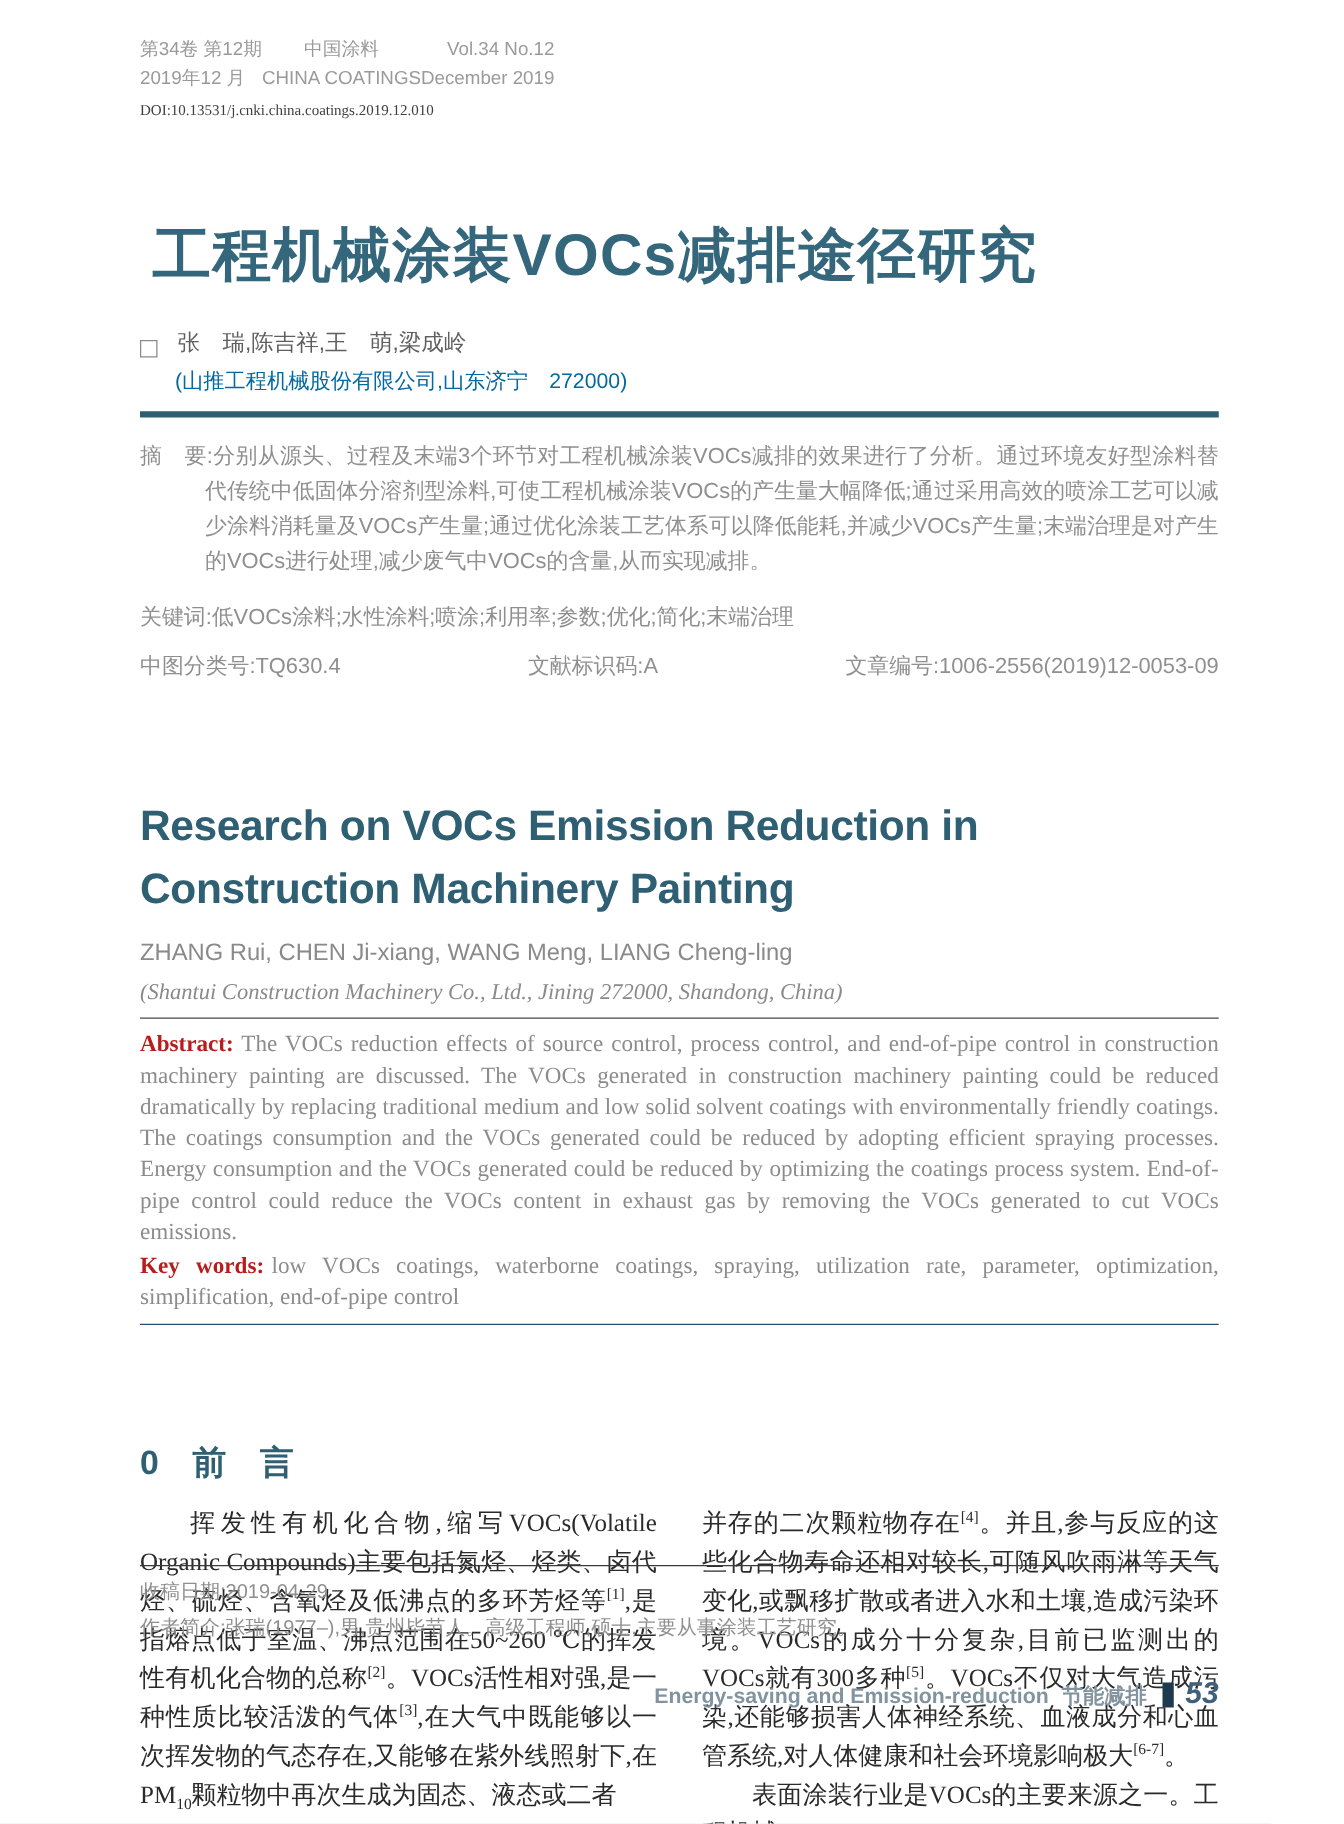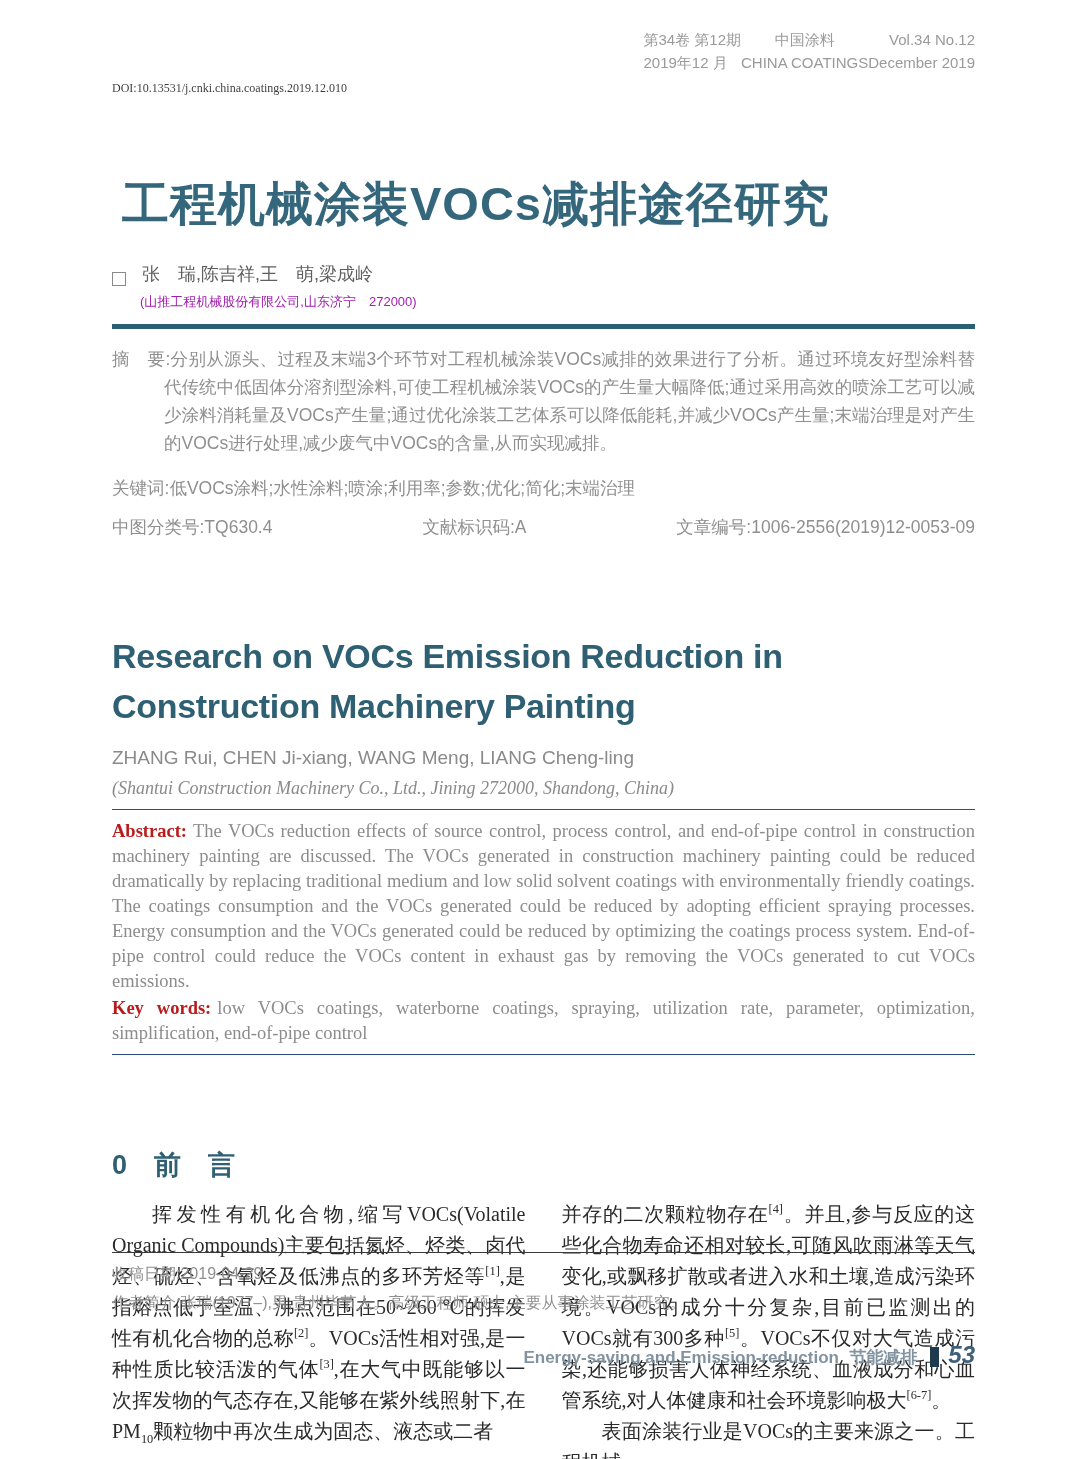--- a/index.html
+++ b/index.html
@@ -3,30 +3,30 @@
 <meta charset="utf-8">
 <style>
   html,body{margin:0;padding:0;background:#e8e8e8;}
   .page{
     width:1075px;height:1459px;background:#ffffff;position:relative;
     box-sizing:border-box;padding:28px 100px 0 112px;
     font-family:"Liberation Sans","DejaVu Sans",sans-serif;
     overflow:hidden;
   }
   
-  .jheader{display:flex;justify-content:flex-end;color:#9a9a9a;font-size:15px;line-height:23px;}
+  .jheader{display:flex;justify-content:flex-start;color:#9a9a9a;font-size:15px;line-height:23px;}
   .jheader .hcol{white-space:nowrap;}
   .jheader .hcenter{text-align:center;}
   .jheader .hright{text-align:right;}
   .doi-line{margin-top:7px;color:#3f3f3f;font-family:"Liberation Serif","DejaVu Serif",serif;font-size:12px;}
   
   .title-zh{margin-top:82px;color:#35677c;font-size:47px;font-weight:bold;letter-spacing:1px;line-height:1.1;padding-left:10px;}
   .authors-row{margin-top:32px;display:flex;align-items:flex-end;color:#5f5f5f;font-size:18px;}
   .author-square{display:inline-block;width:12px;height:12px;border:1.5px solid #8a8a8a;margin-right:16px;flex:none;}
-  .affiliation-zh{margin-top:7px;color:#a21caf;font-size:13px;padding-left:28px;}
+  .affiliation-zh{margin-top:7px;color:#0369a1;font-size:17px;padding-left:28px;}
   .rule-thick{margin-top:13px;height:5px;background:#2d5f72;border:none;}
   
   .abstract-zh{margin-top:16px;color:#8f8f8f;font-size:17.5px;line-height:28px;text-align:justify;
                padding-left:52px;text-indent:-52px;}
   .keywords-zh{margin-top:1px;color:#8f8f8f;font-size:17.5px;line-height:28px;}
   .class-row{margin-top:13px;display:flex;justify-content:space-between;color:#8f8f8f;font-size:17.5px;gap:31px;}
   
   .title-en{margin-top:92px;color:#2e5f73;font-size:34px;font-weight:bold;line-height:50px;letter-spacing:-0.3px;
             font-family:"Liberation Sans","DejaVu Sans",sans-serif;}
   .authors-en{margin-top:16px;color:#8a8a8a;font-size:19px;}

